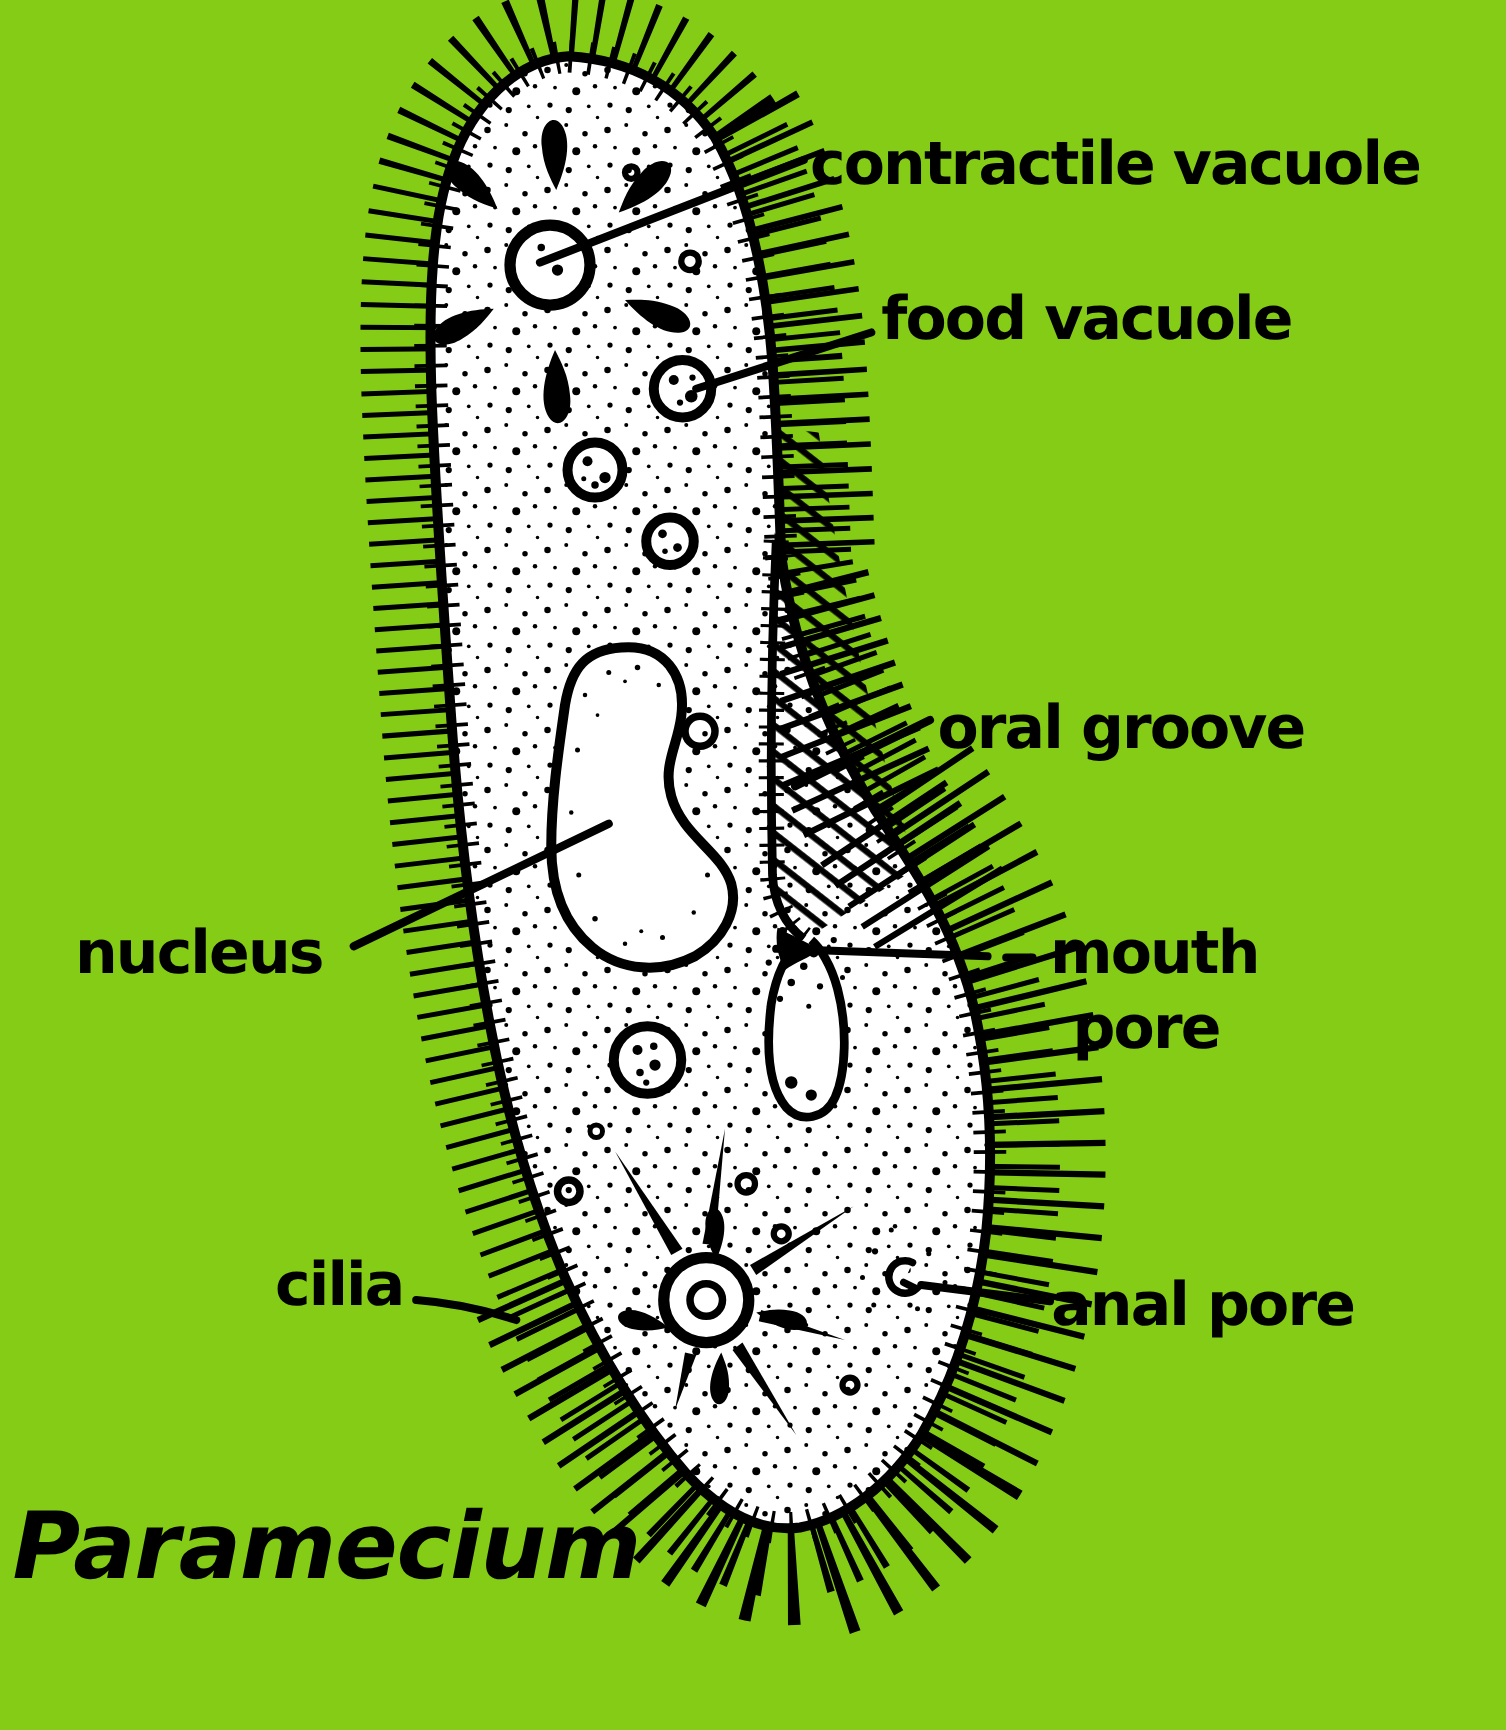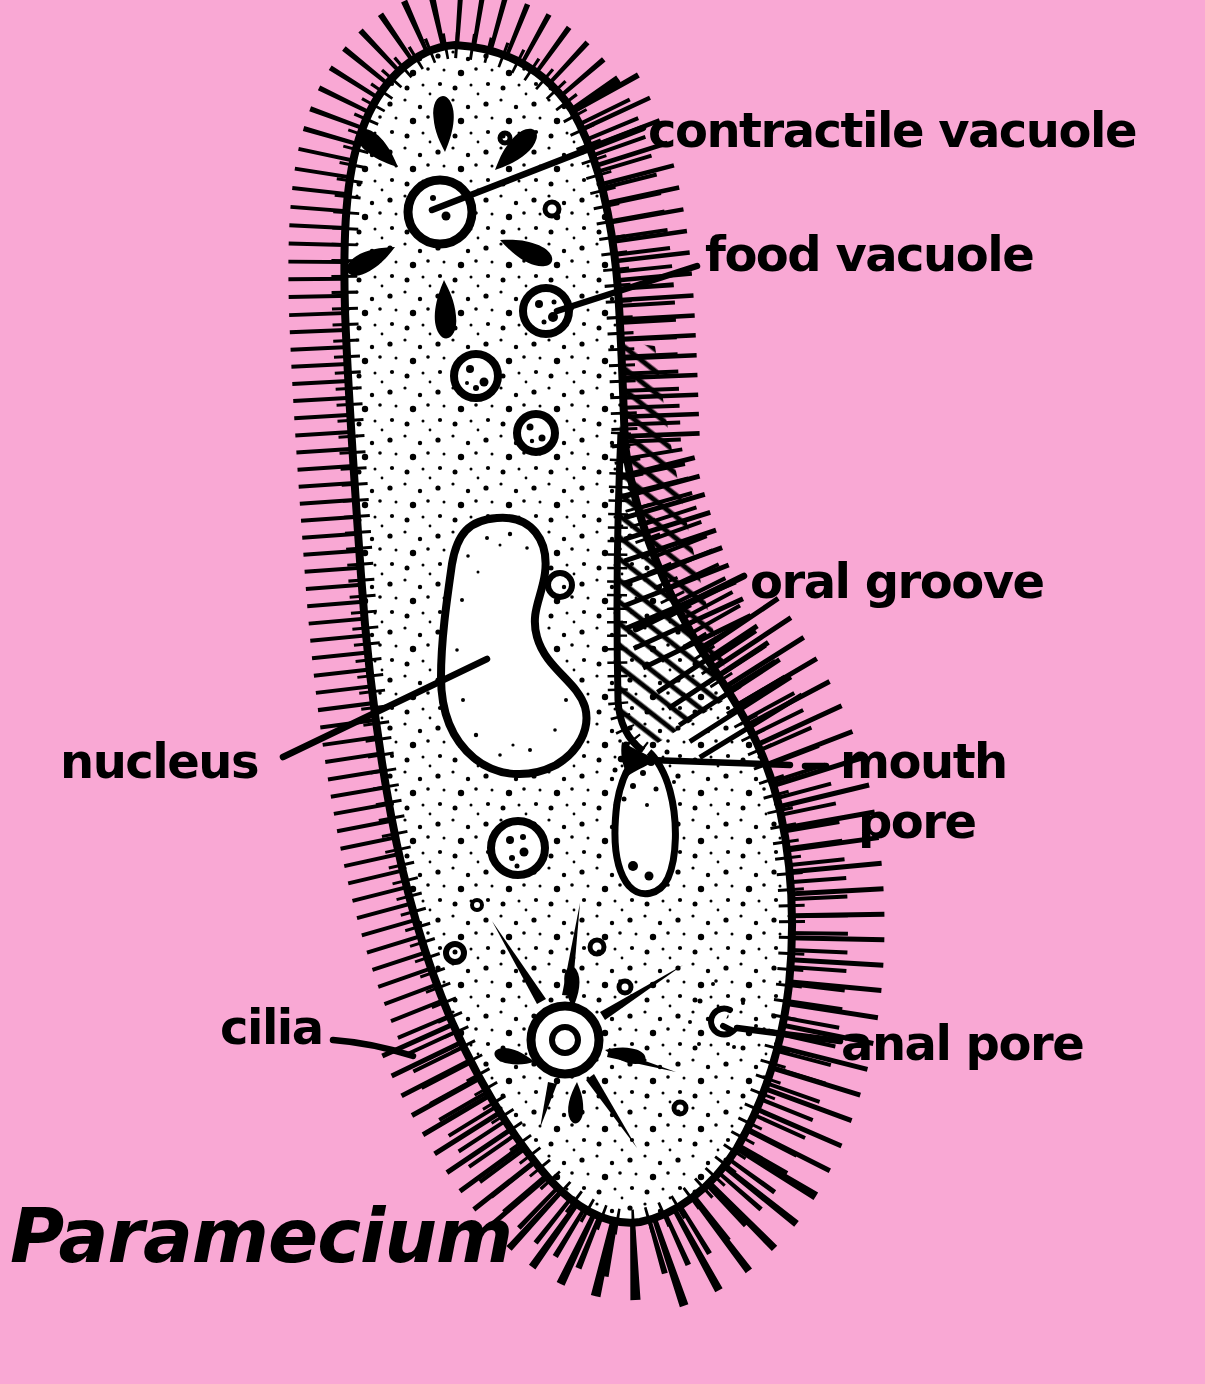--- a/index.html
+++ b/index.html
@@ -1,17 +1,17 @@
 <!DOCTYPE html>
 <html><head>
 <meta charset="utf-8">
 <style>
   html,body{margin:0;padding:0;background:#fff;}
   .canvas{
-    position:relative;width:1205px;height:1384px;background:#f9a8d4;overflow:hidden;
+    position:relative;width:1205px;height:1384px;background:#84cc16;overflow:hidden;
     font-family:"DejaVu Sans","Liberation Sans",sans-serif;
   }
   svg{position:absolute;inset:0;}
   .lbl{
     font-family:"DejaVu Sans","Liberation Sans",sans-serif;
     font-weight:700;font-size:48px;letter-spacing:-1.5px;fill:#000;
   }
   .ttl{
     font-family:"DejaVu Sans","Liberation Sans",sans-serif;
     font-weight:700;font-style:italic;font-size:74px;letter-spacing:-1px;fill:#000;

